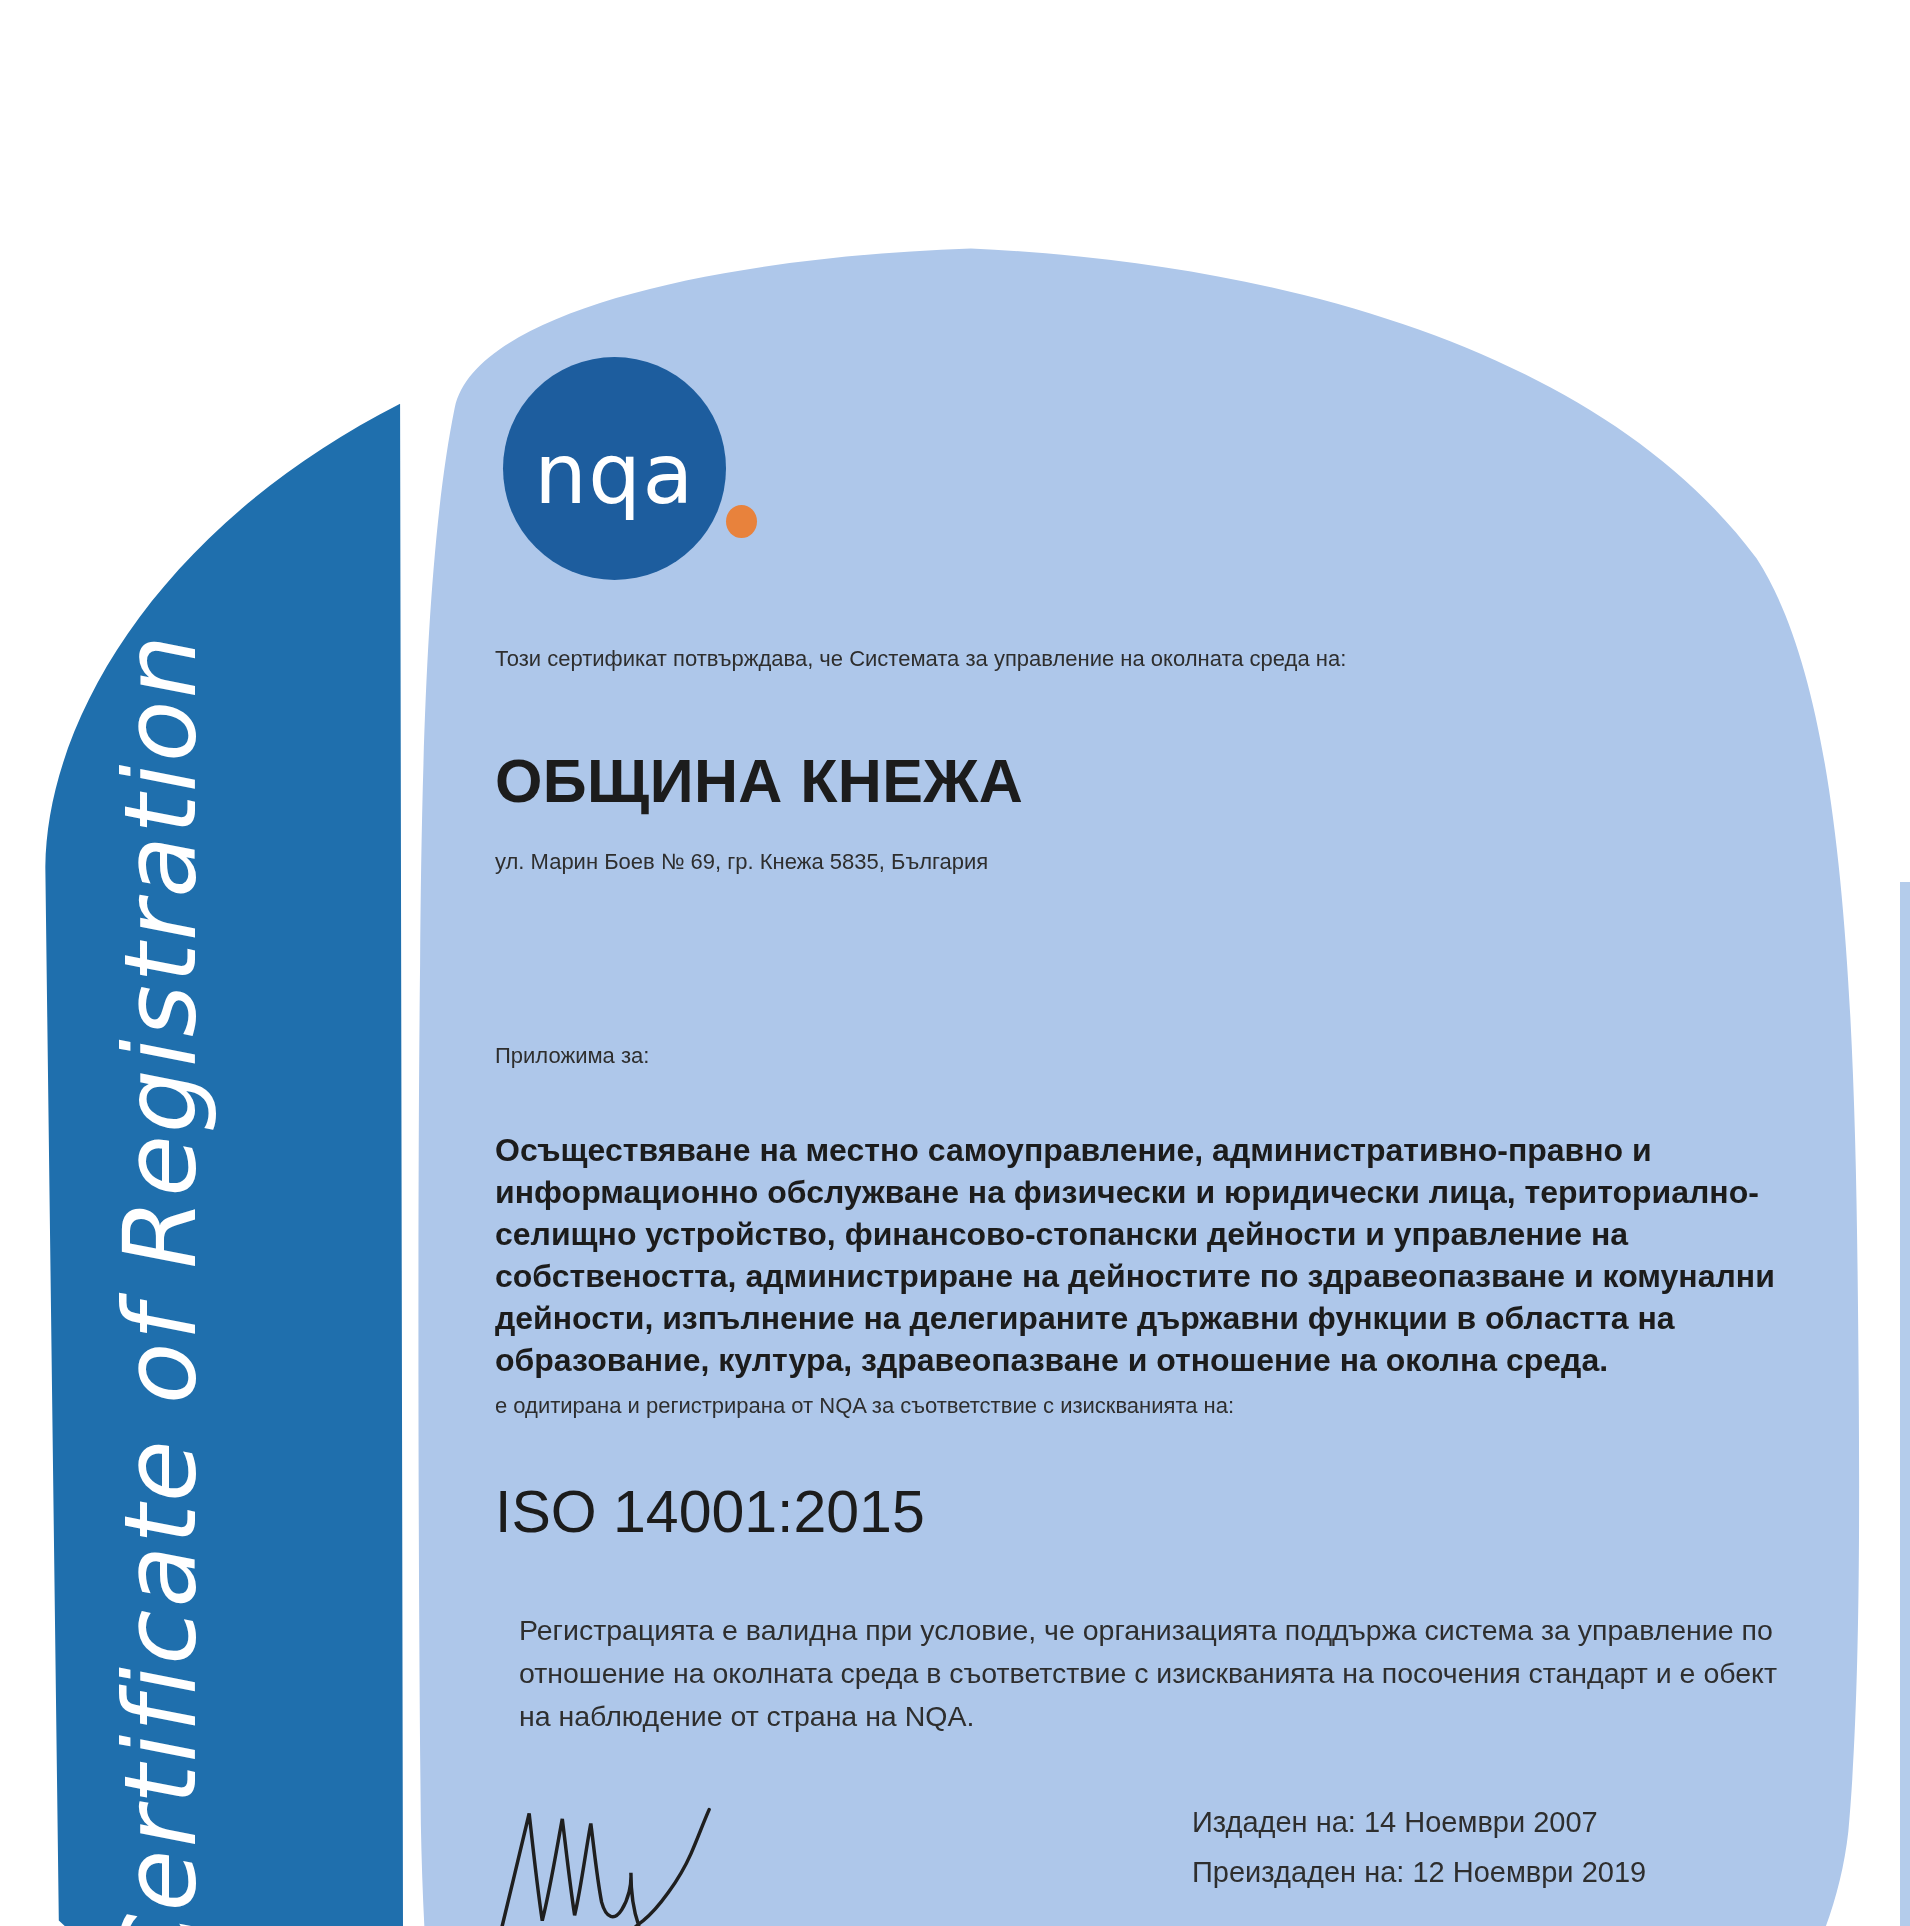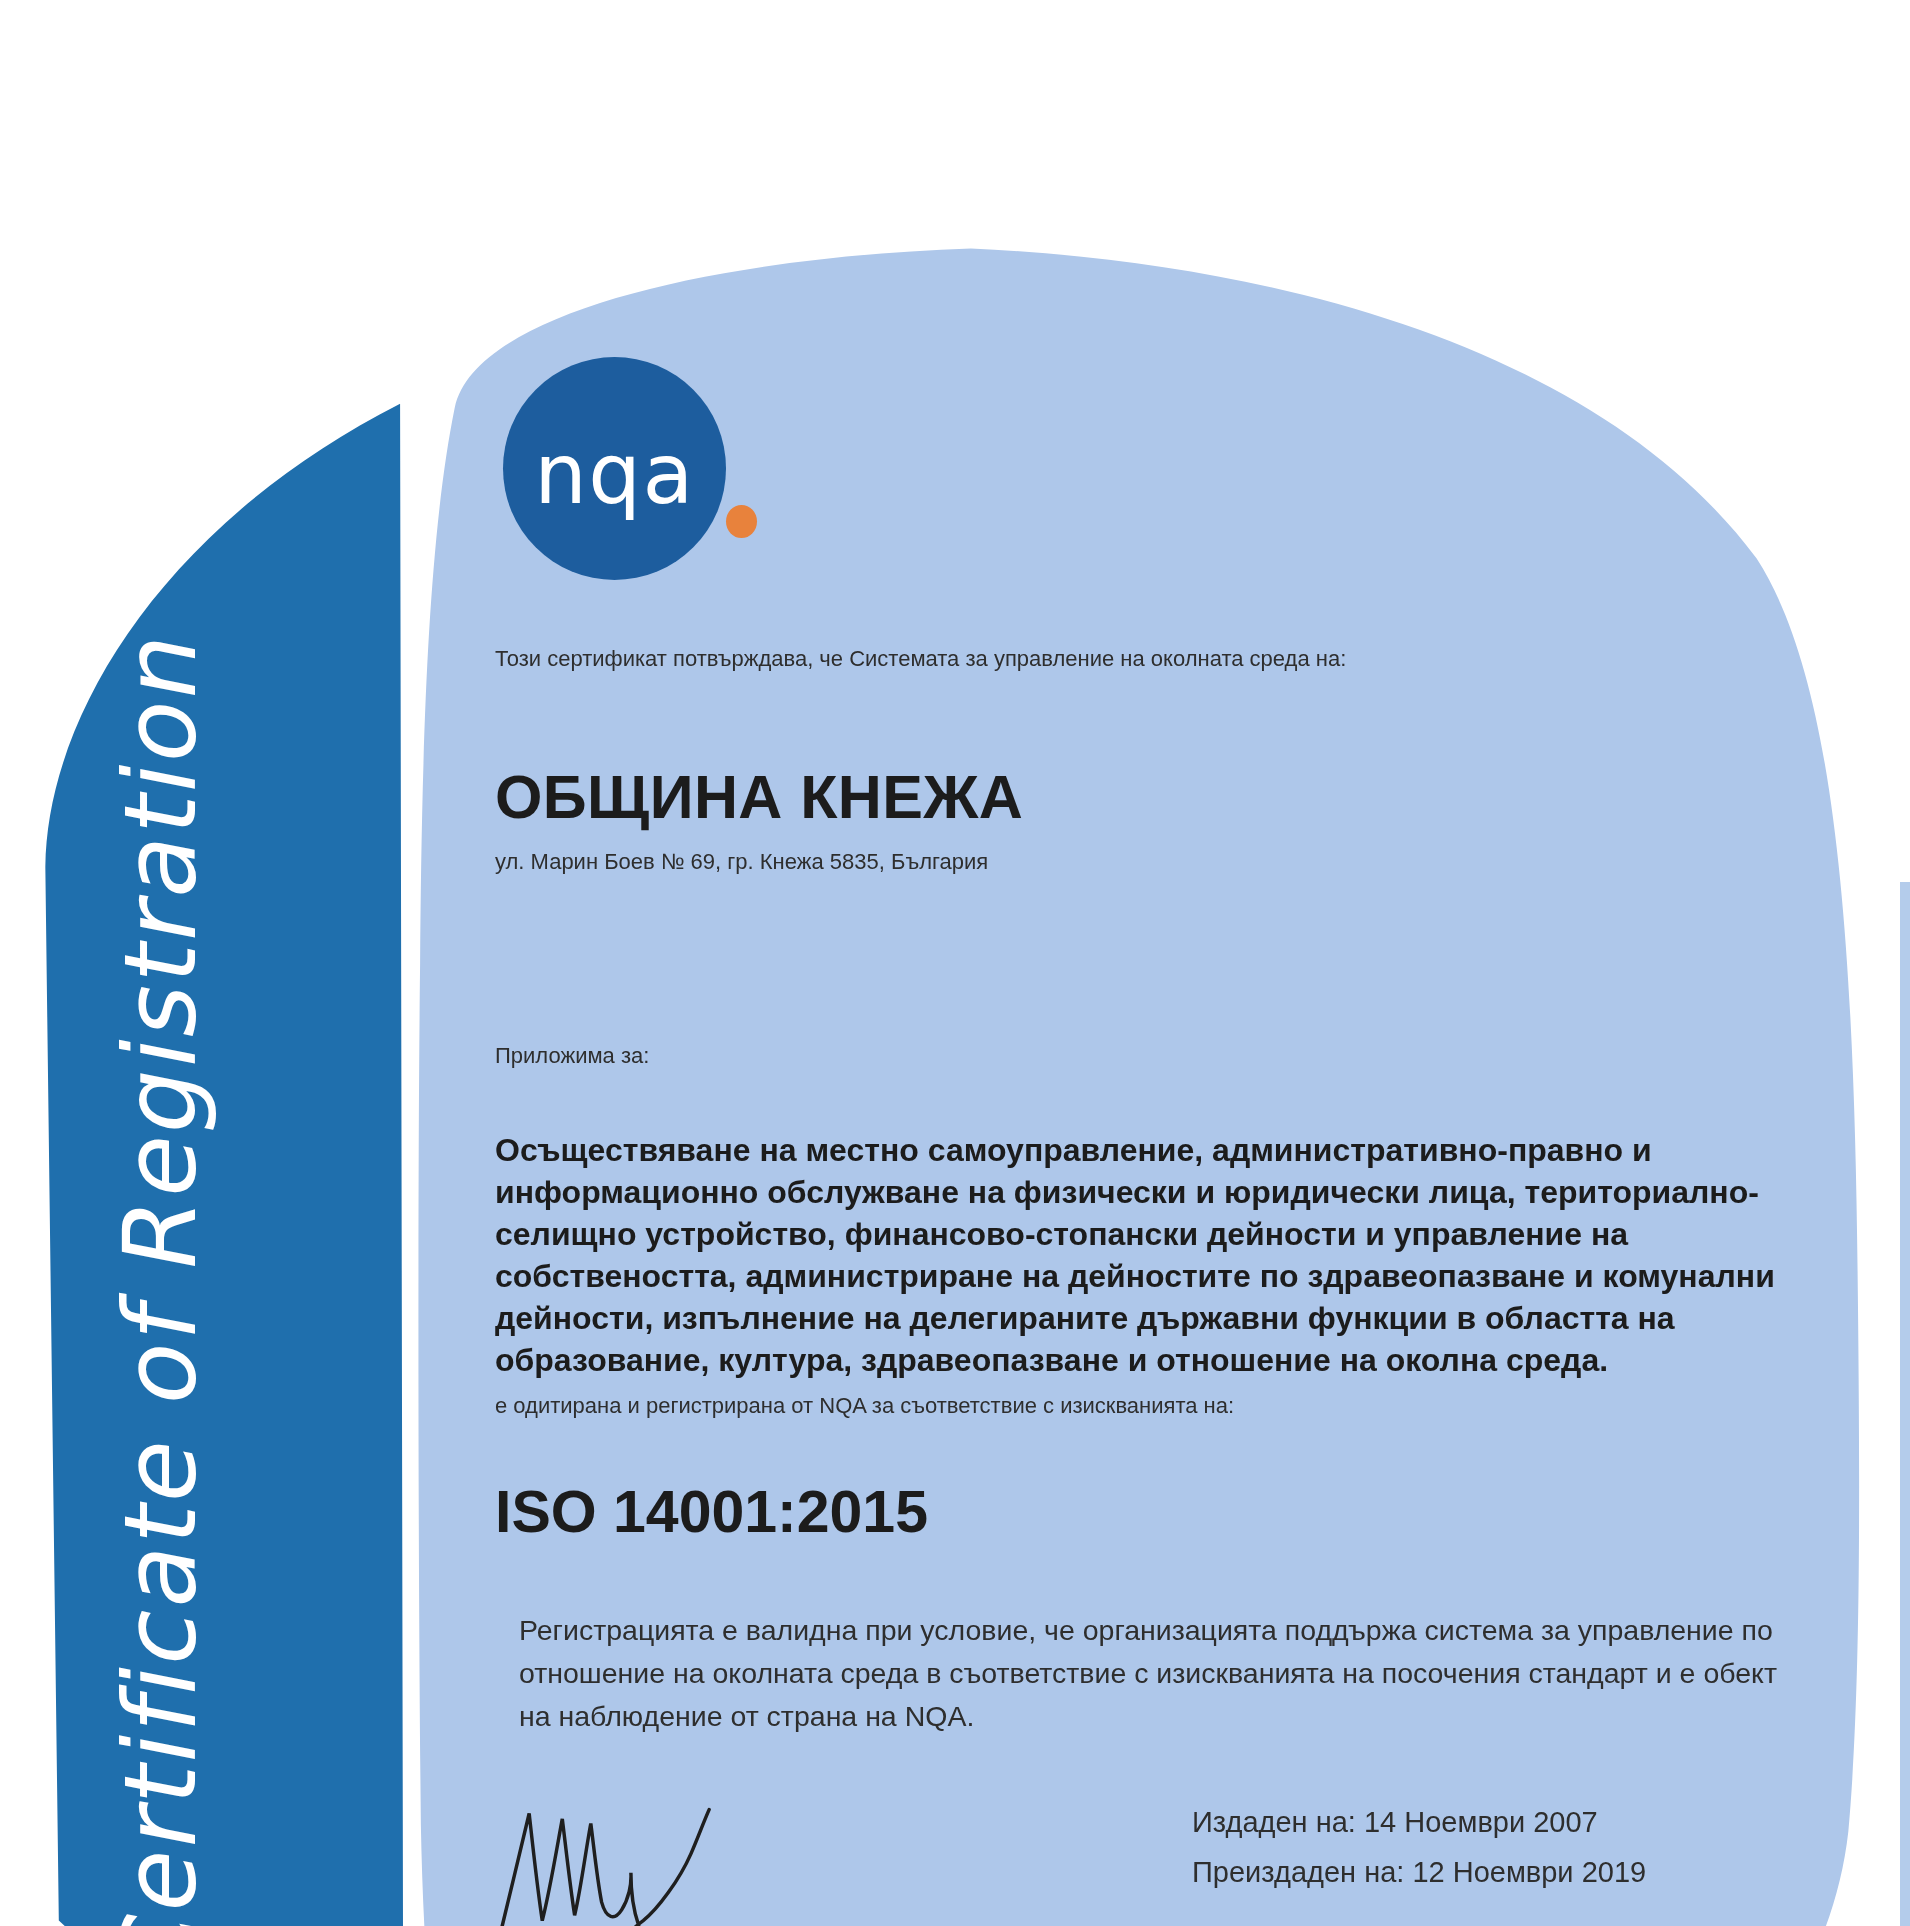--- a/index.html
+++ b/index.html
@@ -9,21 +9,21 @@
     background:#ffffff;
     overflow:hidden;
     font-family:"Liberation Sans",sans-serif;
     color:#2d2d2d;
   }
   #bg-art{position:absolute;left:0;top:0;width:1911px;height:2702px;}
   .abs{position:absolute;white-space:nowrap;}
   .body-text{font-size:22px;color:#2e2e2e;}
   .org-name{font-size:61px;font-weight:bold;color:#1c1c1c;letter-spacing:0.4px;}
   .scope-block{font-size:32px;font-weight:bold;color:#1c1c1c;line-height:42px;}
-  .iso{font-size:59px;font-weight:bold;color:#1c1c1c;}
+  .iso{font-size:59px;font-weight:normal;color:#1c1c1c;}
   .validity-block{font-size:28.5px;line-height:43px;color:#2e2e2e;}
   .details-block{font-size:29px;line-height:50px;color:#2e2e2e;}
   
   .logo-circle{
     position:absolute;left:503px;top:357px;width:223px;height:223px;
     border-radius:50%;background:#1d5d9e;
     display:flex;align-items:center;justify-content:center;
   }
   .logo-text{
     font-family:"DejaVu Sans",sans-serif;
@@ -91,21 +91,21 @@
 
   <div class="edge-strip"></div>
 
   <div class="logo-circle">
     <span class="logo-text">nqa</span>
   </div>
   <div class="logo-dot"></div>
 
   <div class="abs body-text" style="left:495px;top:646px;">Този сертификат потвърждава, че Системата за управление на околната среда на:</div>
 
-  <div class="abs org-name" style="left:495px;top:762px;text-align:center;">ОБЩИНА КНЕЖА</div>
+  <div class="abs org-name" style="left:495px;top:746px;text-align:center;">ОБЩИНА КНЕЖА</div>
 
   <div class="abs body-text" style="left:495px;top:849px;">ул. Марин Боев № 69, гр. Кнежа 5835, България</div>
 
   <div class="abs body-text" style="left:495px;top:1043px;">Приложима за:</div>
 
   <div class="abs scope-block" style="left:495px;top:1129px;">
     <div>Осъществяване на местно самоуправление, административно-правно и</div>
     <div>информационно обслужване на физически и юридически лица, териториално-</div>
     <div>селищно устройство, финансово-стопански дейности и управление на</div>
     <div>собствеността, администриране на дейностите по здравеопазване и комунални</div>

